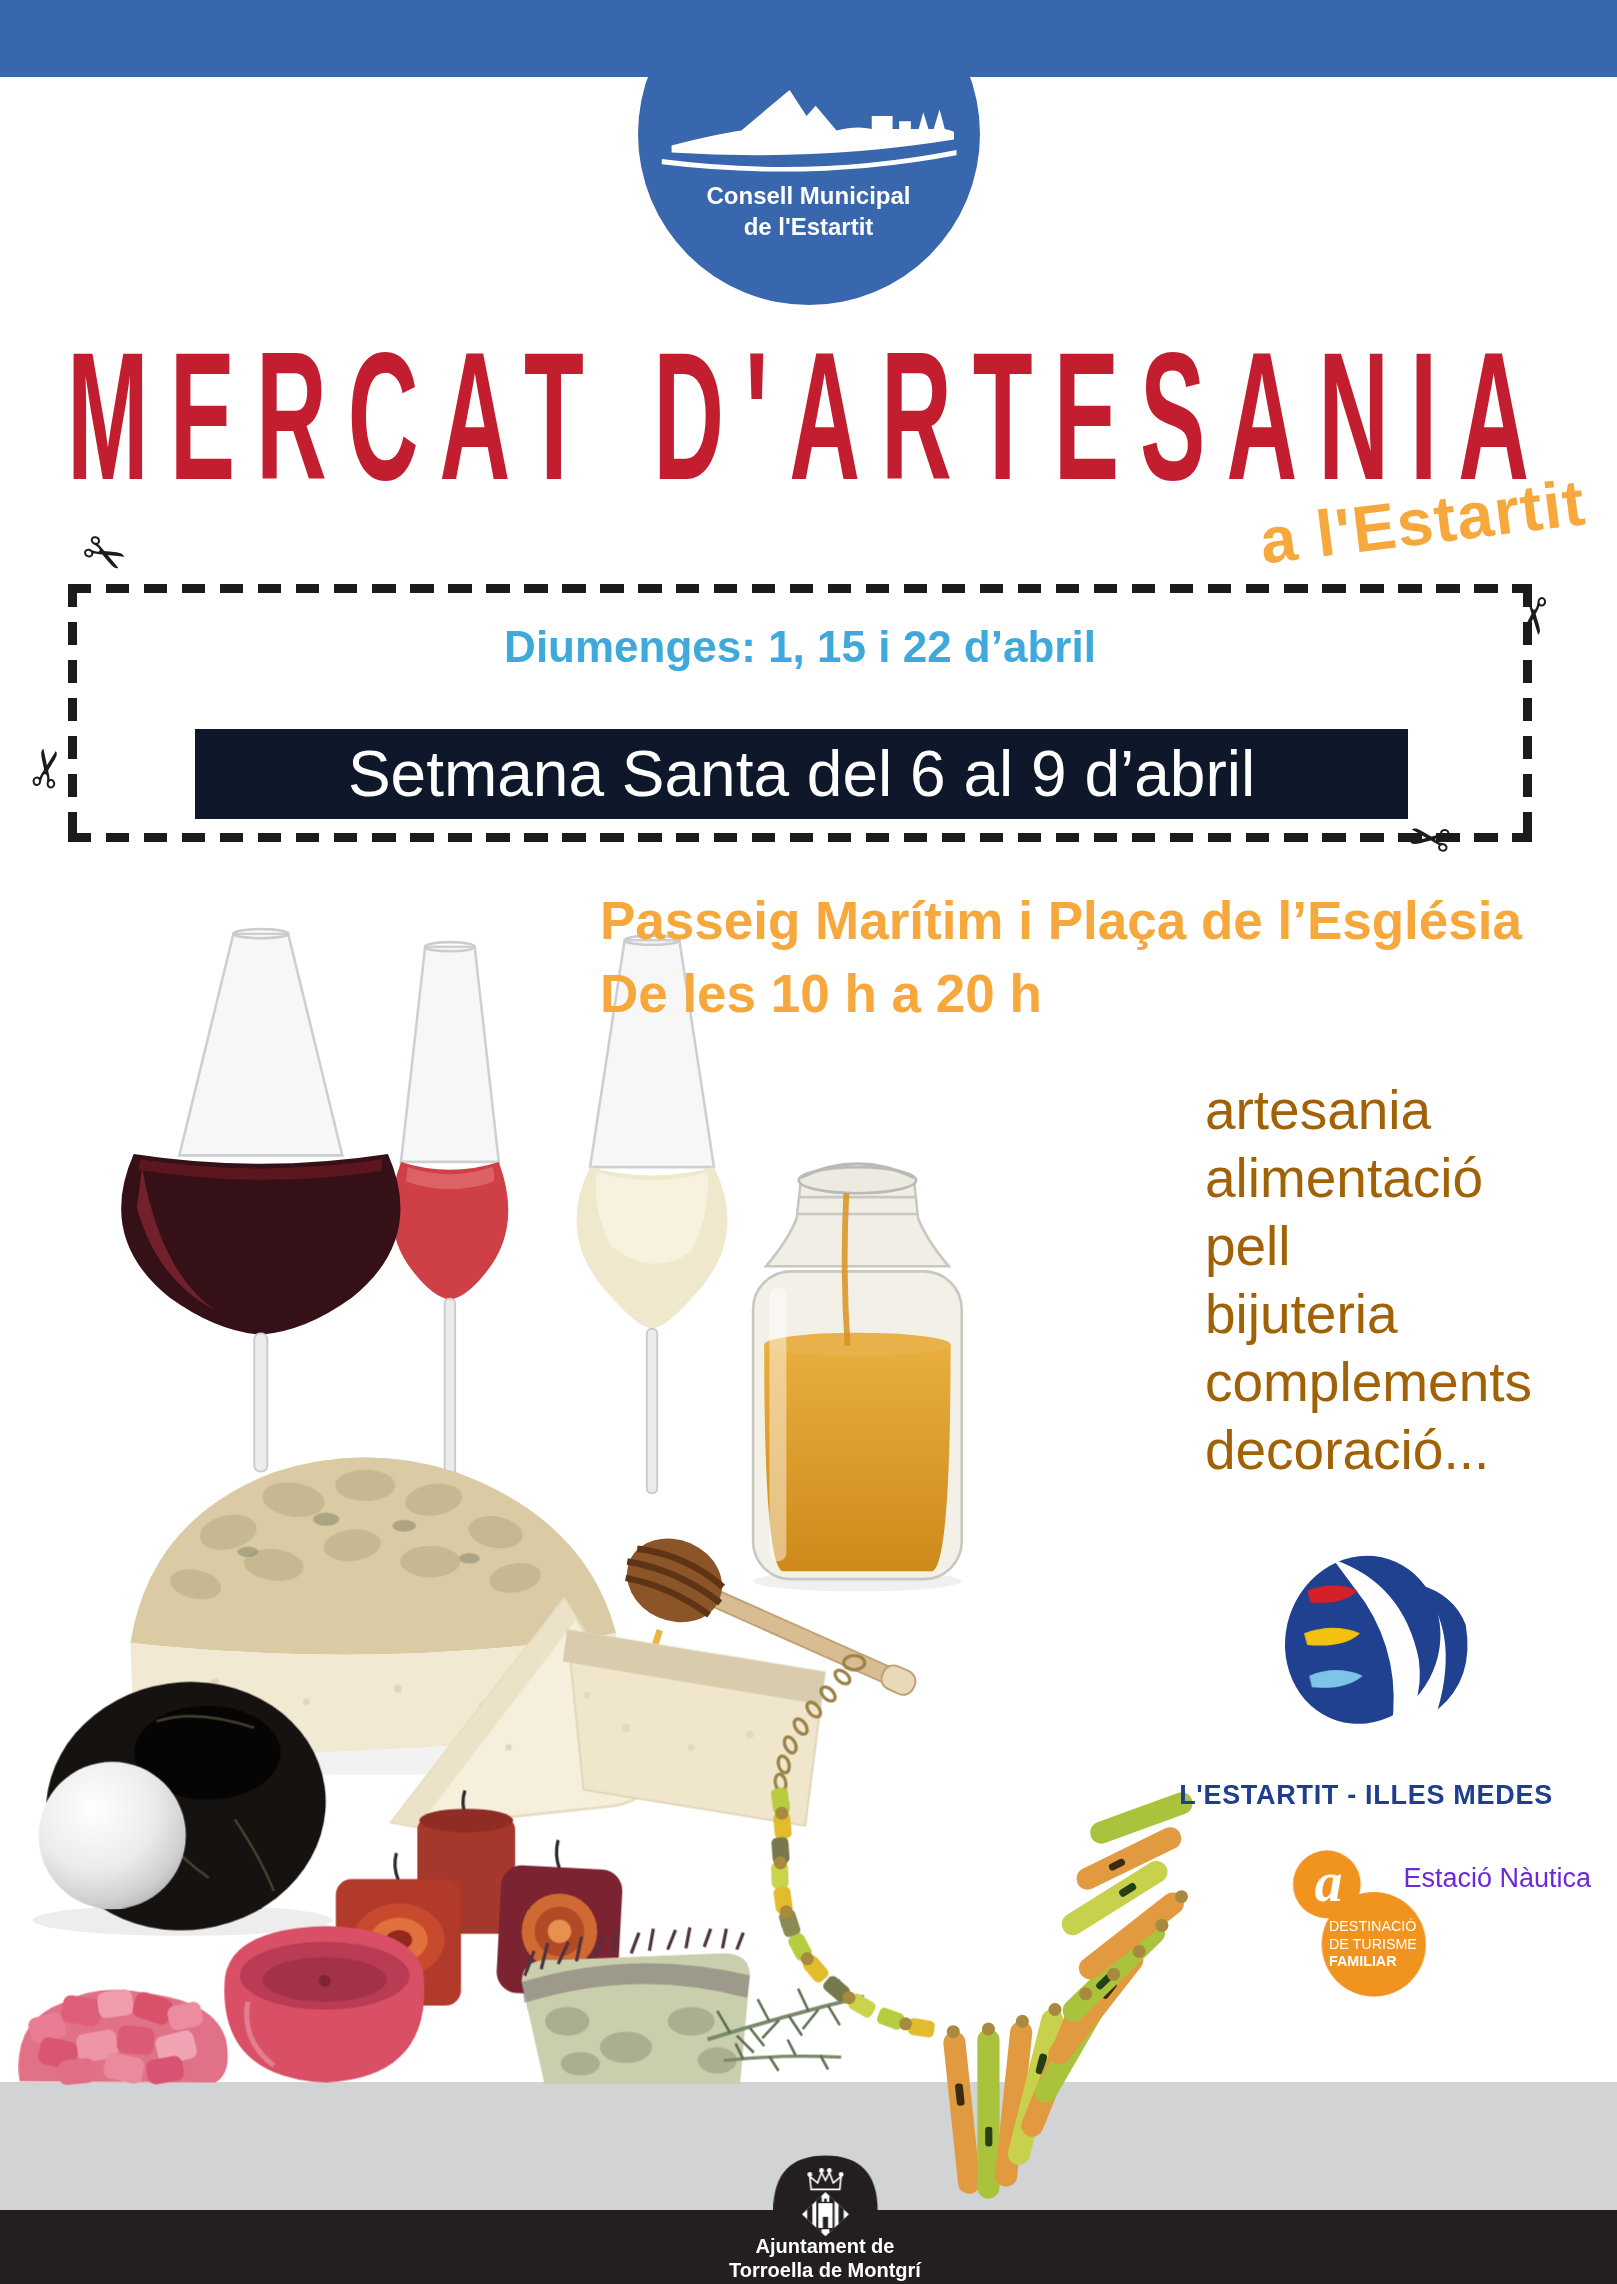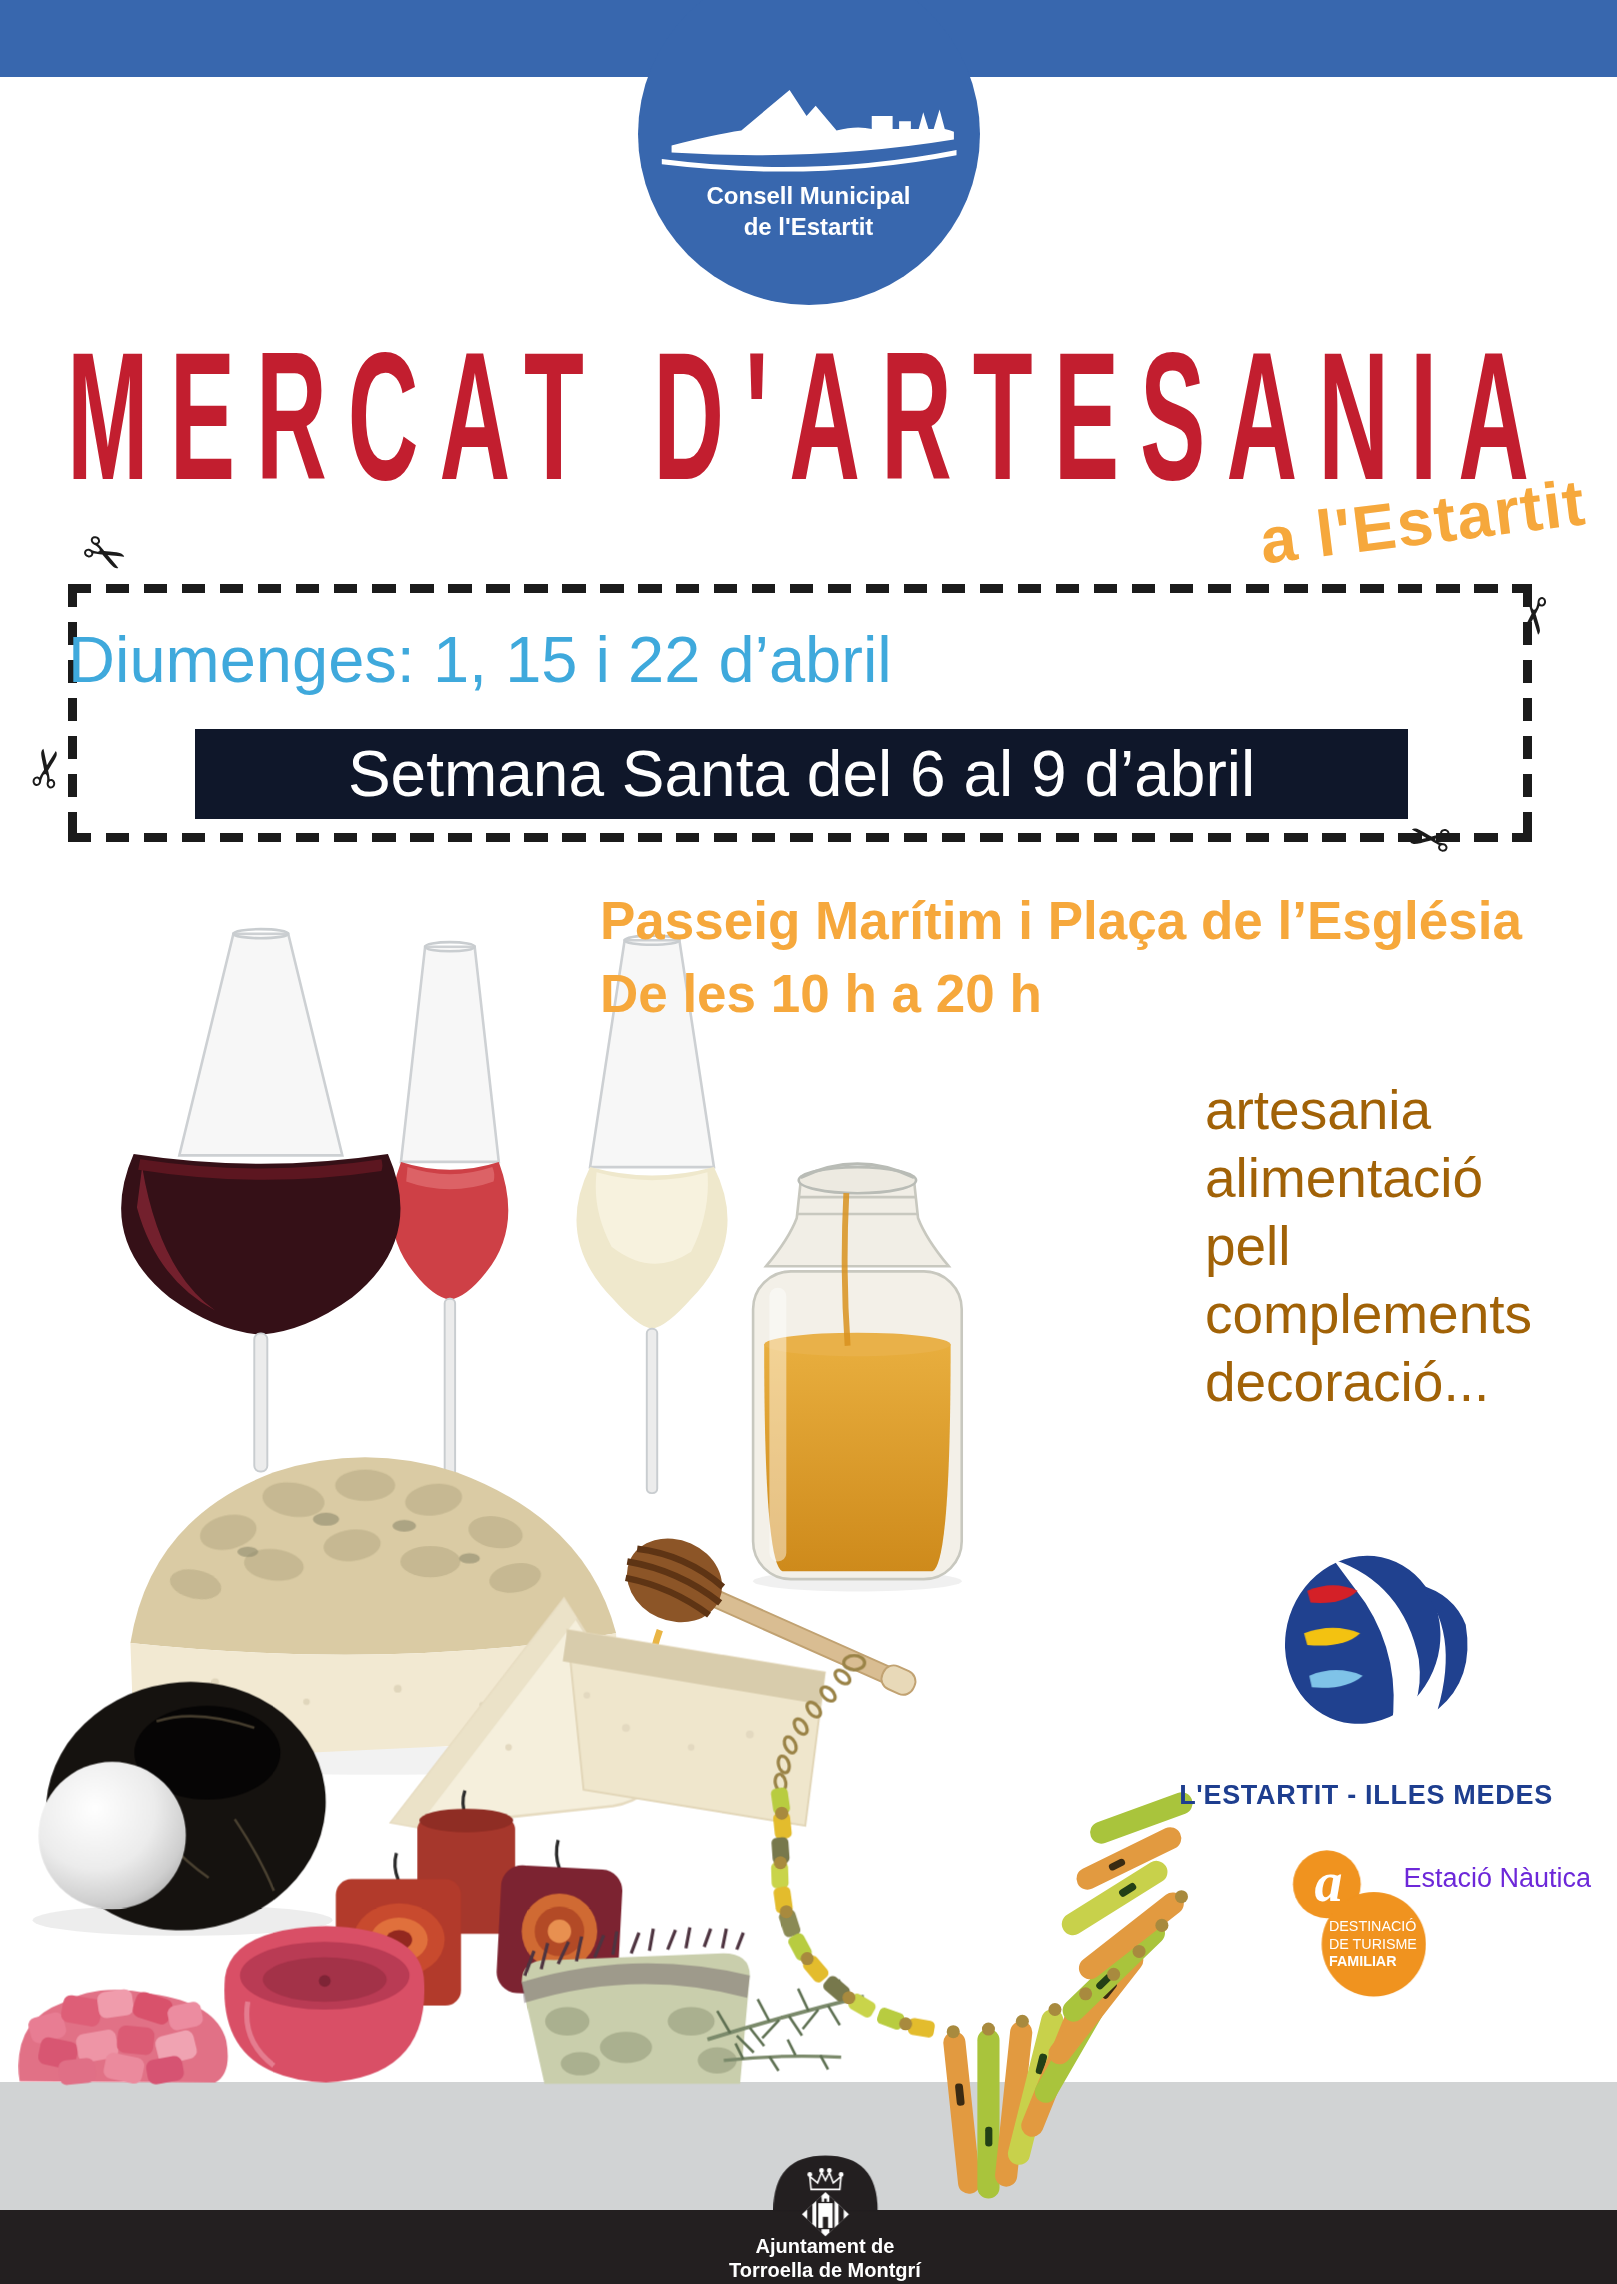--- a/index.html
+++ b/index.html
@@ -21,22 +21,22 @@
   .sub-title{top:484px;right:31px;color:#F6A83C;font-weight:bold;font-size:65px;
     transform:rotate(-7deg);z-index:2;letter-spacing:1.3px;}
   
   .coupon{left:68px;top:584px;width:1464px;height:258px;z-index:2;}
   .dash-top,.dash-bottom{position:absolute;left:0;right:0;height:9px;
     background:repeating-linear-gradient(90deg,#1b1b1b 0 23.5px,transparent 23.5px 38px);}
   .dash-top{top:0;}.dash-bottom{bottom:0;}
   .dash-left,.dash-right{position:absolute;top:0;bottom:0;width:9px;
     background:repeating-linear-gradient(180deg,#1b1b1b 0 23.5px,transparent 23.5px 38px);}
   .dash-left{left:0;}.dash-right{right:0;}
-  .coupon-line1{position:absolute;left:0;top:38px;width:100%;text-align:left;
-    color:#3FA9DC;font-size:65px;font-weight:normal;}
+  .coupon-line1{position:absolute;left:0;top:38px;width:100%;text-align:center;
+    color:#3FA9DC;font-size:44px;font-weight:bold;}
   .coupon-banner{position:absolute;left:127px;top:145px;width:1213px;height:90px;
     background:#0f172a;color:#ffffff;font-size:64px;text-align:center;line-height:90px;}
   .scissors{position:absolute;z-index:3;font-size:51px;color:#1b1b1b;line-height:51px;}
   .sc1{left:83px;top:529px;transform:rotate(28deg);}
   .sc2{left:1511px;top:590px;transform:rotate(95deg);}
   .sc3{left:26px;top:743px;transform:rotate(-80deg);}
   .sc4{left:1408px;top:814px;transform:scaleX(-1) rotate(-8deg);}
   
   .venue{top:884px;right:95px;color:#F6A83C;font-weight:bold;
     font-size:53px;line-height:73px;z-index:2;}
@@ -413,20 +413,21 @@
 
   <div class="layer venue">
     <div>Passeig Marítim i Plaça de l’Església</div>
     <div>De les 10 h a 20 h</div>
   </div>
 
   <div class="layer categories">
     <div>artesania</div>
     <div>alimentació</div>
     <div>pell</div>
+    <div>bijuteria</div>
     <div>complements</div>
     <div>decoració...</div>
   </div>
 
   <div class="layer nautic-name">L'ESTARTIT - ILLES MEDES</div>
   <div class="layer nautic-sub">Estació Nàutica</div>
 
   <div class="layer familiar-a">a</div>
   <div class="layer familiar-lines">
     <div>DESTINACIÓ</div>

